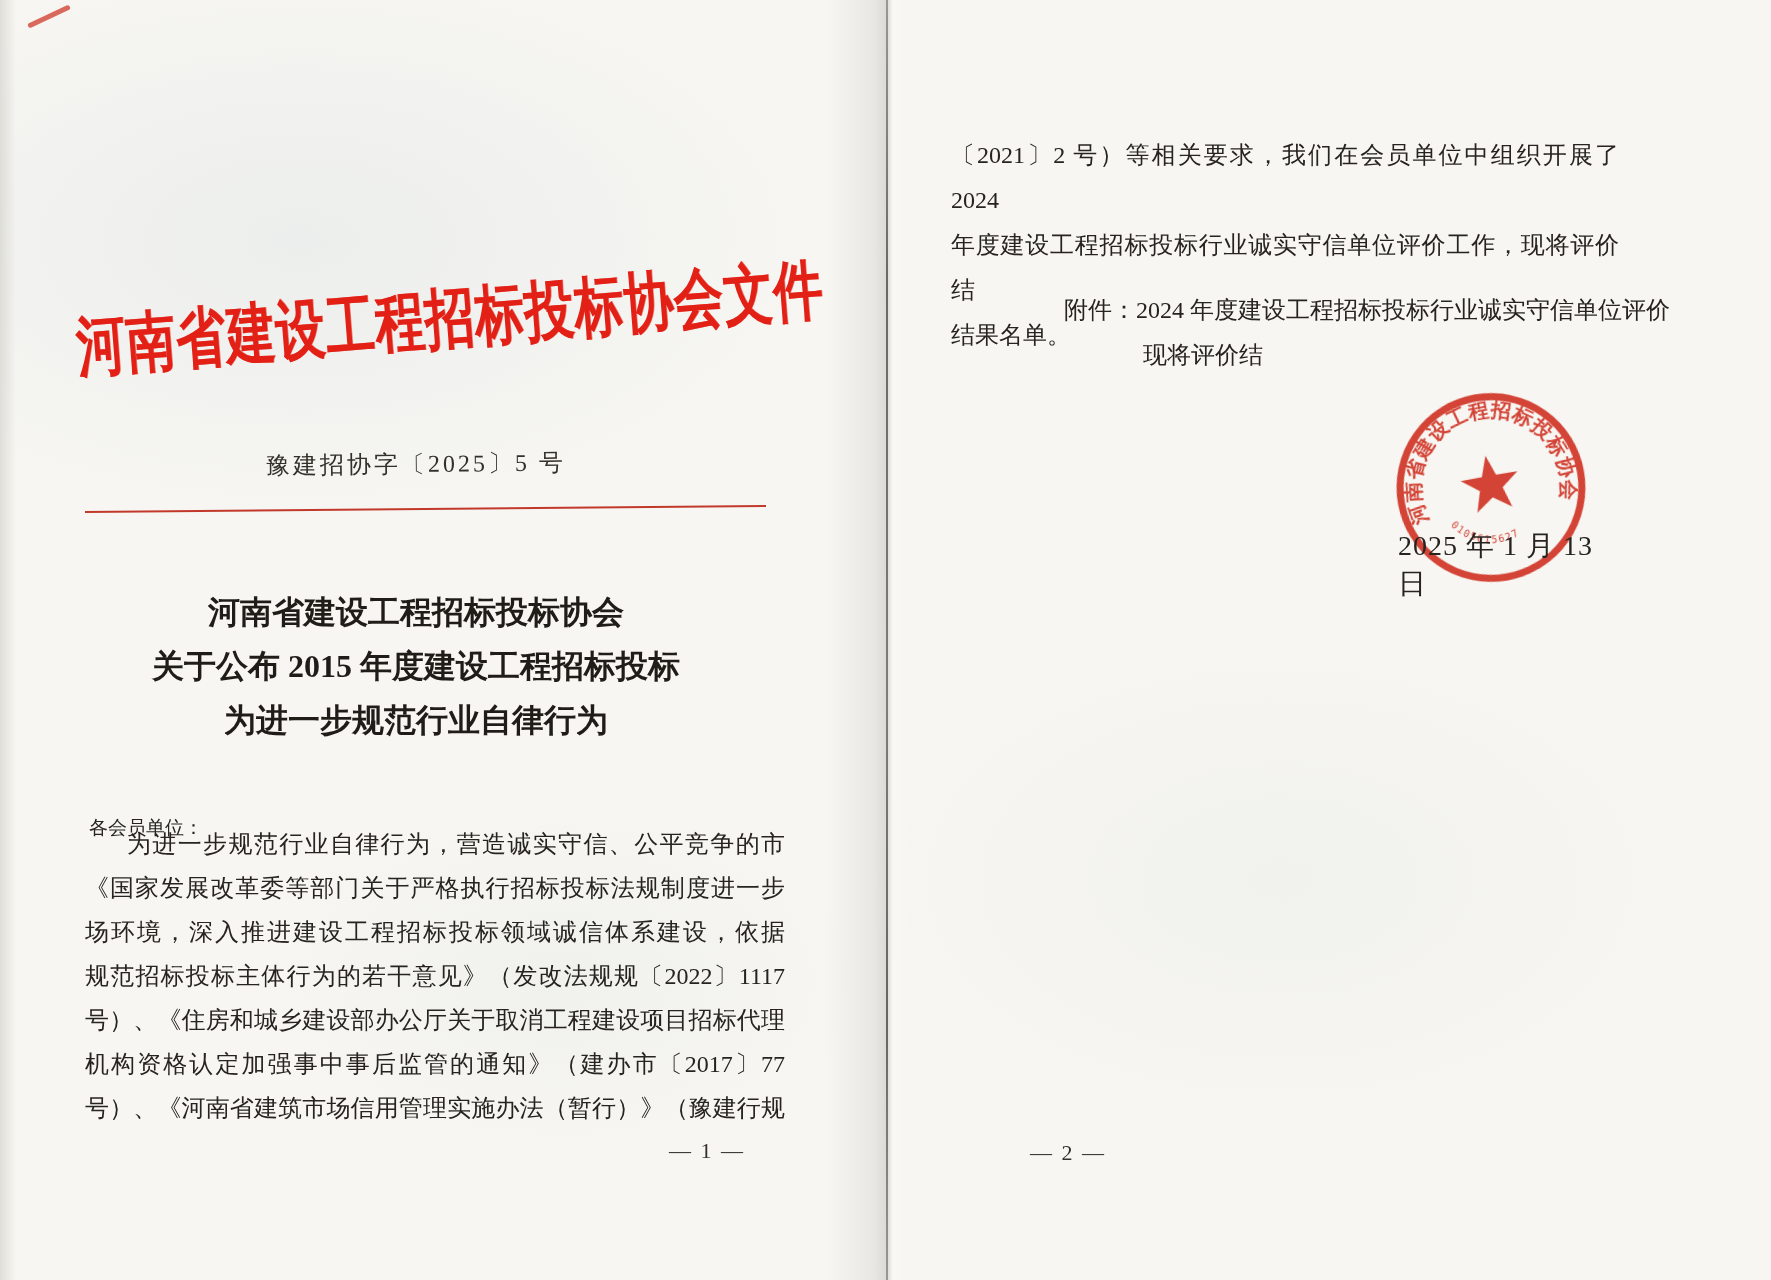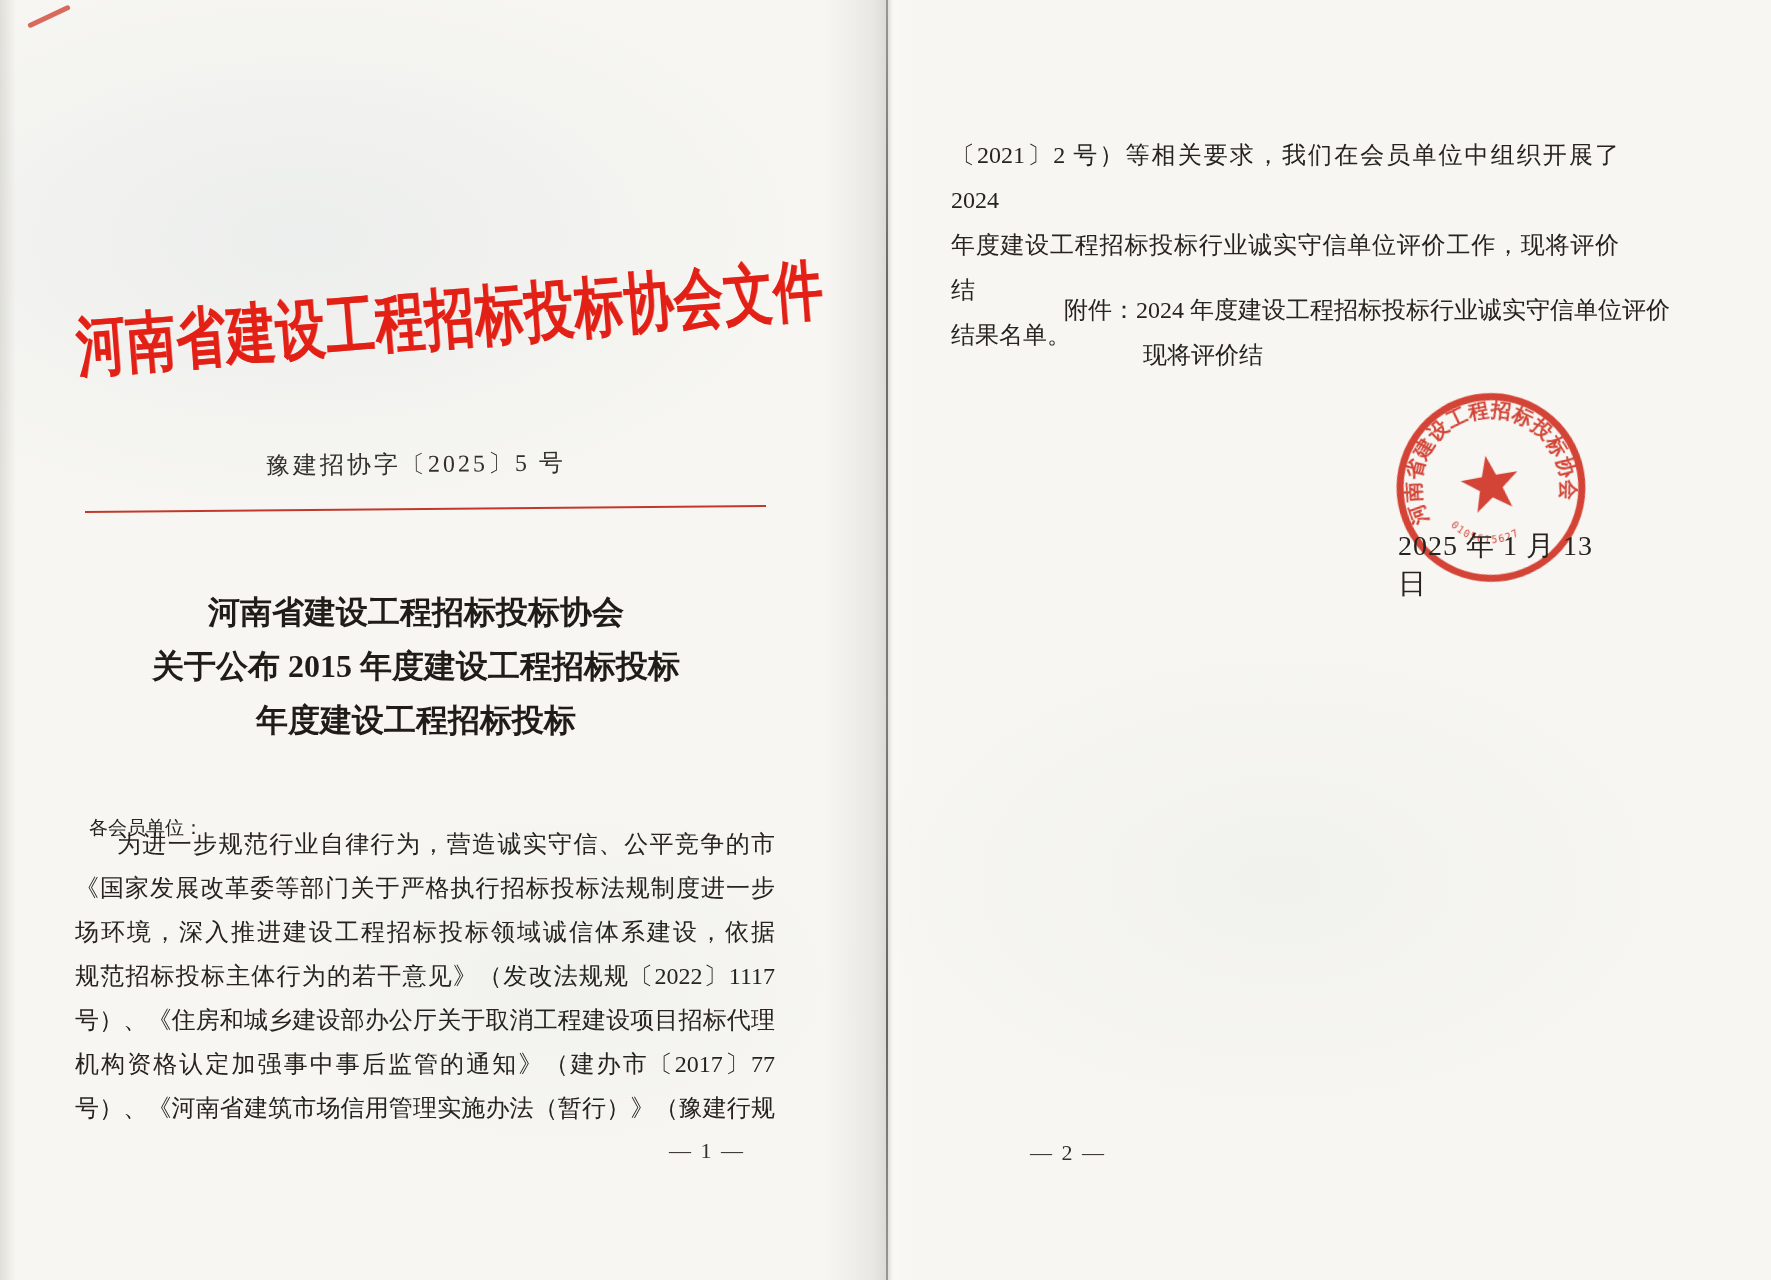--- a/index.html
+++ b/index.html
@@ -52,21 +52,21 @@
   .doc-title{
     position:absolute;left:85px;top:585px;width:662px;
     text-align:center;font-weight:bold;font-size:32px;line-height:54px;
     color:#201d18;margin:0;
   }
   .doc-title div{margin:0;}
   .salutation{
     position:absolute;left:86px;top:812px;font-size:19px;color:#27241f;margin:3px;
   }
   .body1{
-    position:absolute;left:75px;top:822px;width:700px;
+    position:absolute;left:85px;top:822px;width:700px;
     font-size:24px;line-height:44px;color:#27241f;
   }
   .body1 p{margin:0;text-align:justify;text-align-last:justify;}
   .body1 p.first{text-indent:42px;}
   .page-num-1{
     position:absolute;left:85px;top:1138px;width:660px;
     text-align:right;font-size:22px;letter-spacing:2px;color:#34312b;
   }
   
   .body2{
@@ -108,21 +108,21 @@
       <span class="masthead-text">河南省建设工程招标投标协会文件</span>
     </div>
 
     <div class="doc-number">豫建招协字〔2025〕5 号</div>
 
     <hr class="red-rule">
 
     <div class="doc-title">
       <div>河南省建设工程招标投标协会</div>
       <div>关于公布 2015 年度建设工程招标投标</div>
-      <div>年度建设工程招标投标</div>
+      <div>为进一步规范行业自律行为</div>
     </div>
 
     <p class="salutation">各会员单位：</p>
 
     <div class="body1">
       <p class="first">为进一步规范行业自律行为，营造诚实守信、公平竞争的市</p>
       <p>《国家发展改革委等部门关于严格执行招标投标法规制度进一步</p>
       <p>场环境，深入推进建设工程招标投标领域诚信体系建设，依据</p>
       <p>规范招标投标主体行为的若干意见》（发改法规规〔2022〕1117</p>
       <p>号）、《住房和城乡建设部办公厅关于取消工程建设项目招标代理</p>

